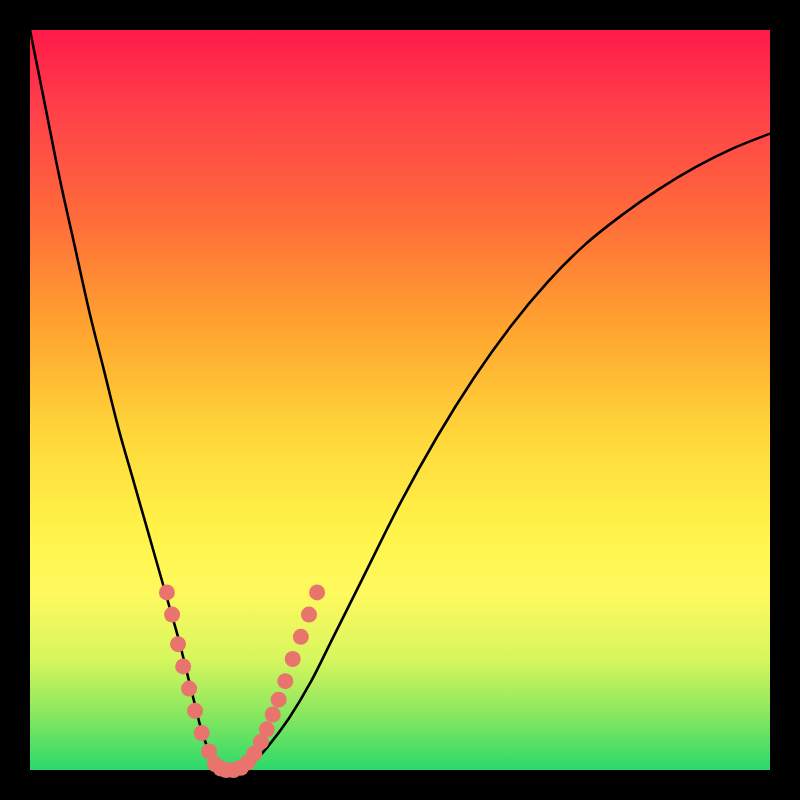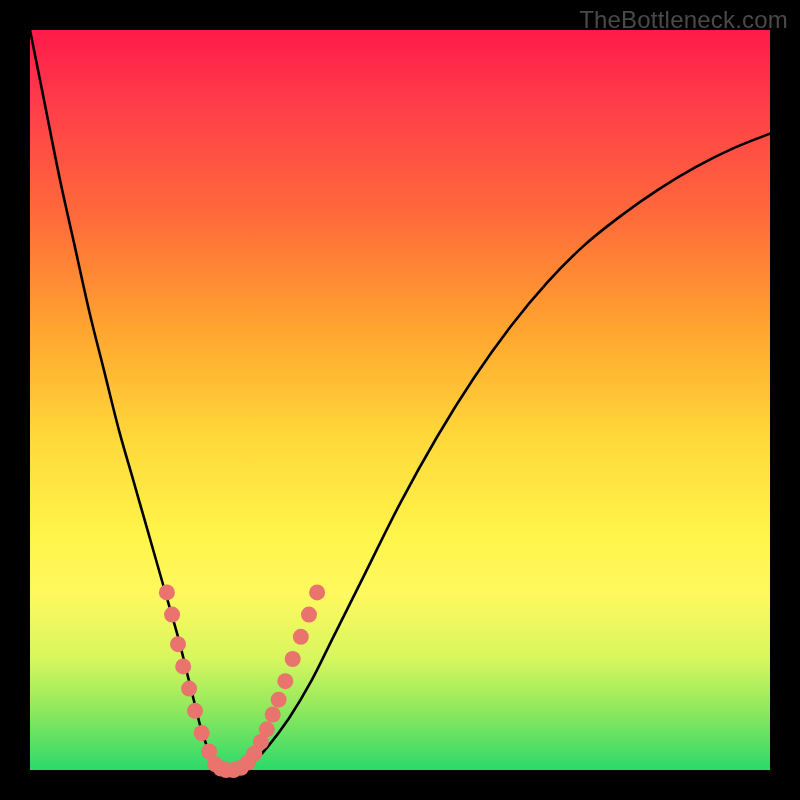--- a/index.html
+++ b/index.html
@@ -91,14 +91,13 @@
           <circle cx="242.72" cy="684.50" r="8" class="dot"></circle>
           <circle cx="248.64" cy="669.70" r="8" class="dot"></circle>
           <circle cx="255.30" cy="651.20" r="8" class="dot"></circle>
           <circle cx="262.70" cy="629.00" r="8" class="dot"></circle>
           <circle cx="270.84" cy="606.80" r="8" class="dot"></circle>
           <circle cx="278.98" cy="584.60" r="8" class="dot"></circle>
           <circle cx="287.12" cy="562.40" r="8" class="dot"></circle>
         </g>
     </svg>
   </div>
-  <div class="watermark">TheBottleneck.com</div>
 </div>
 
 </body></html>

